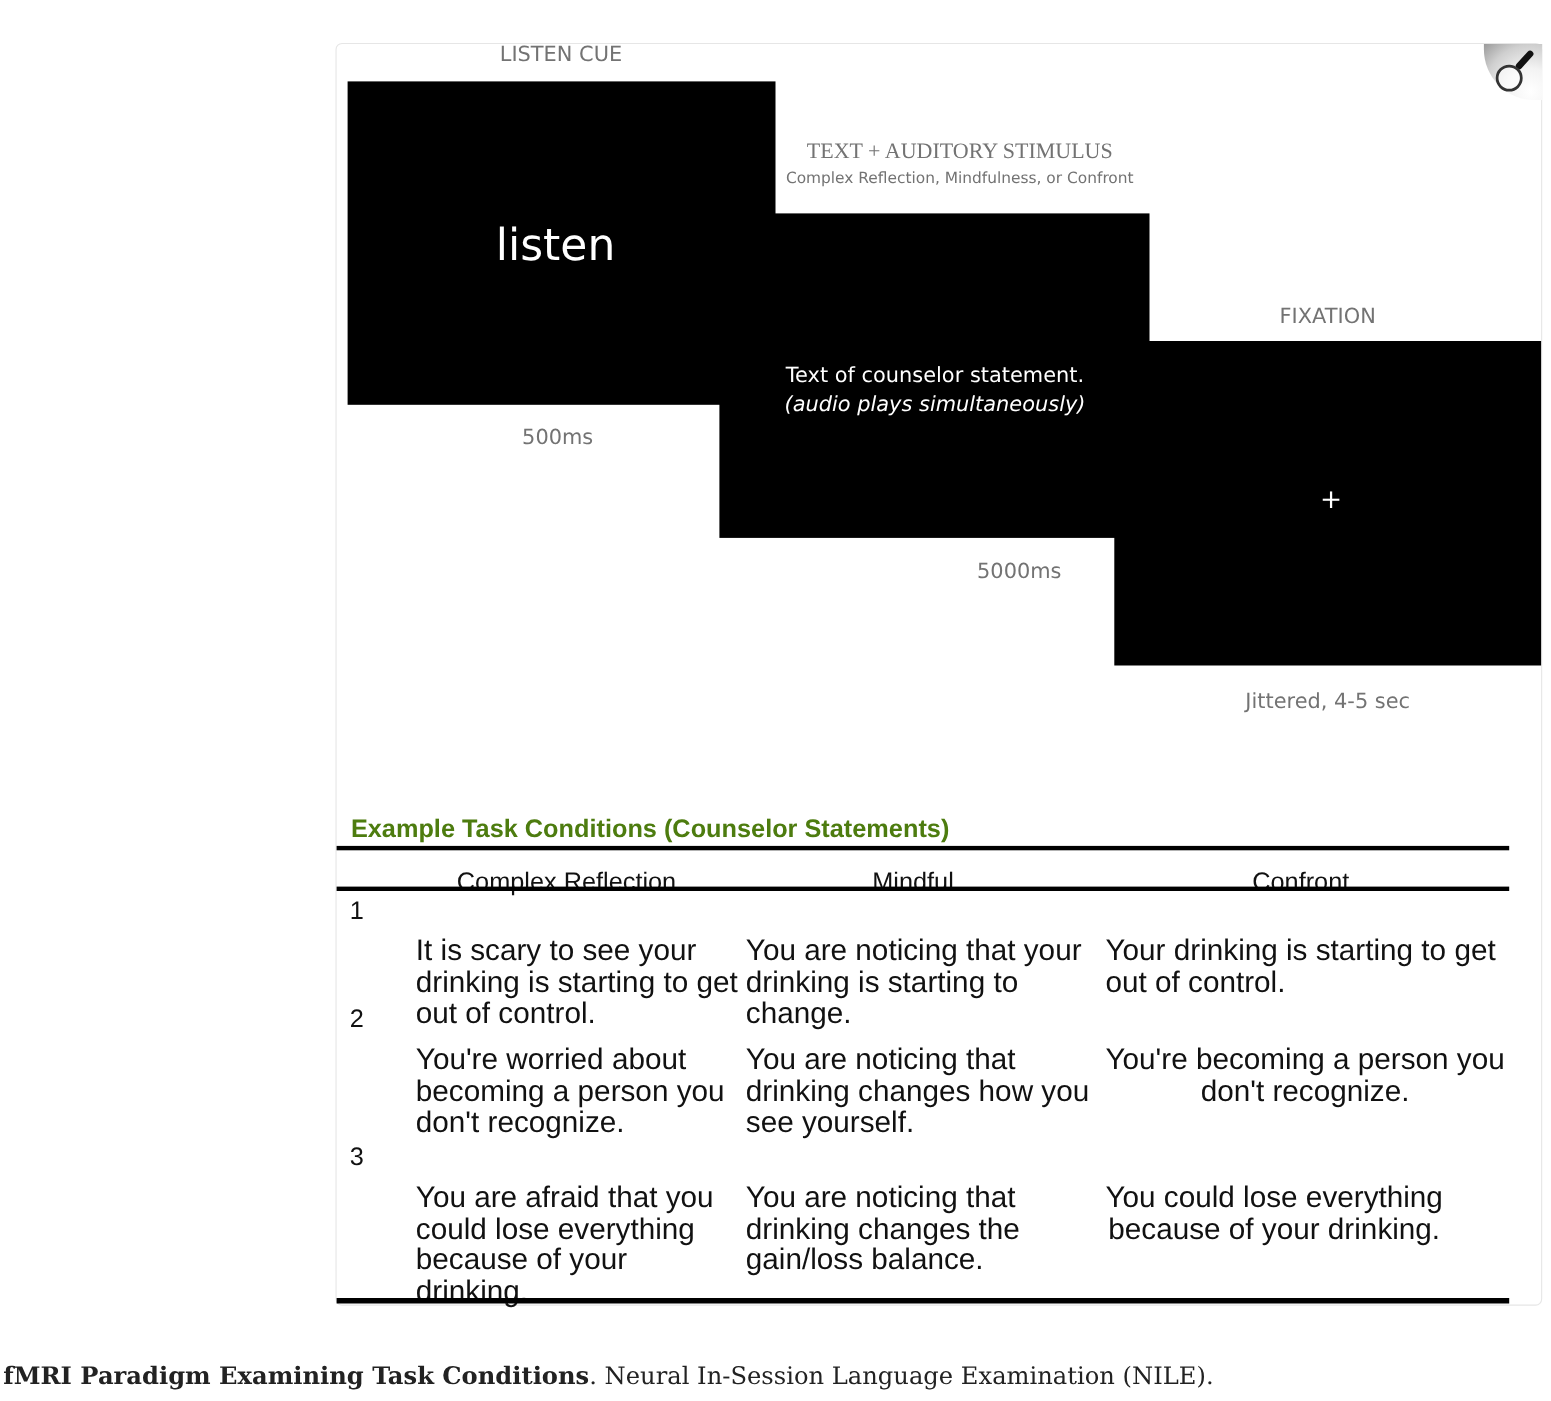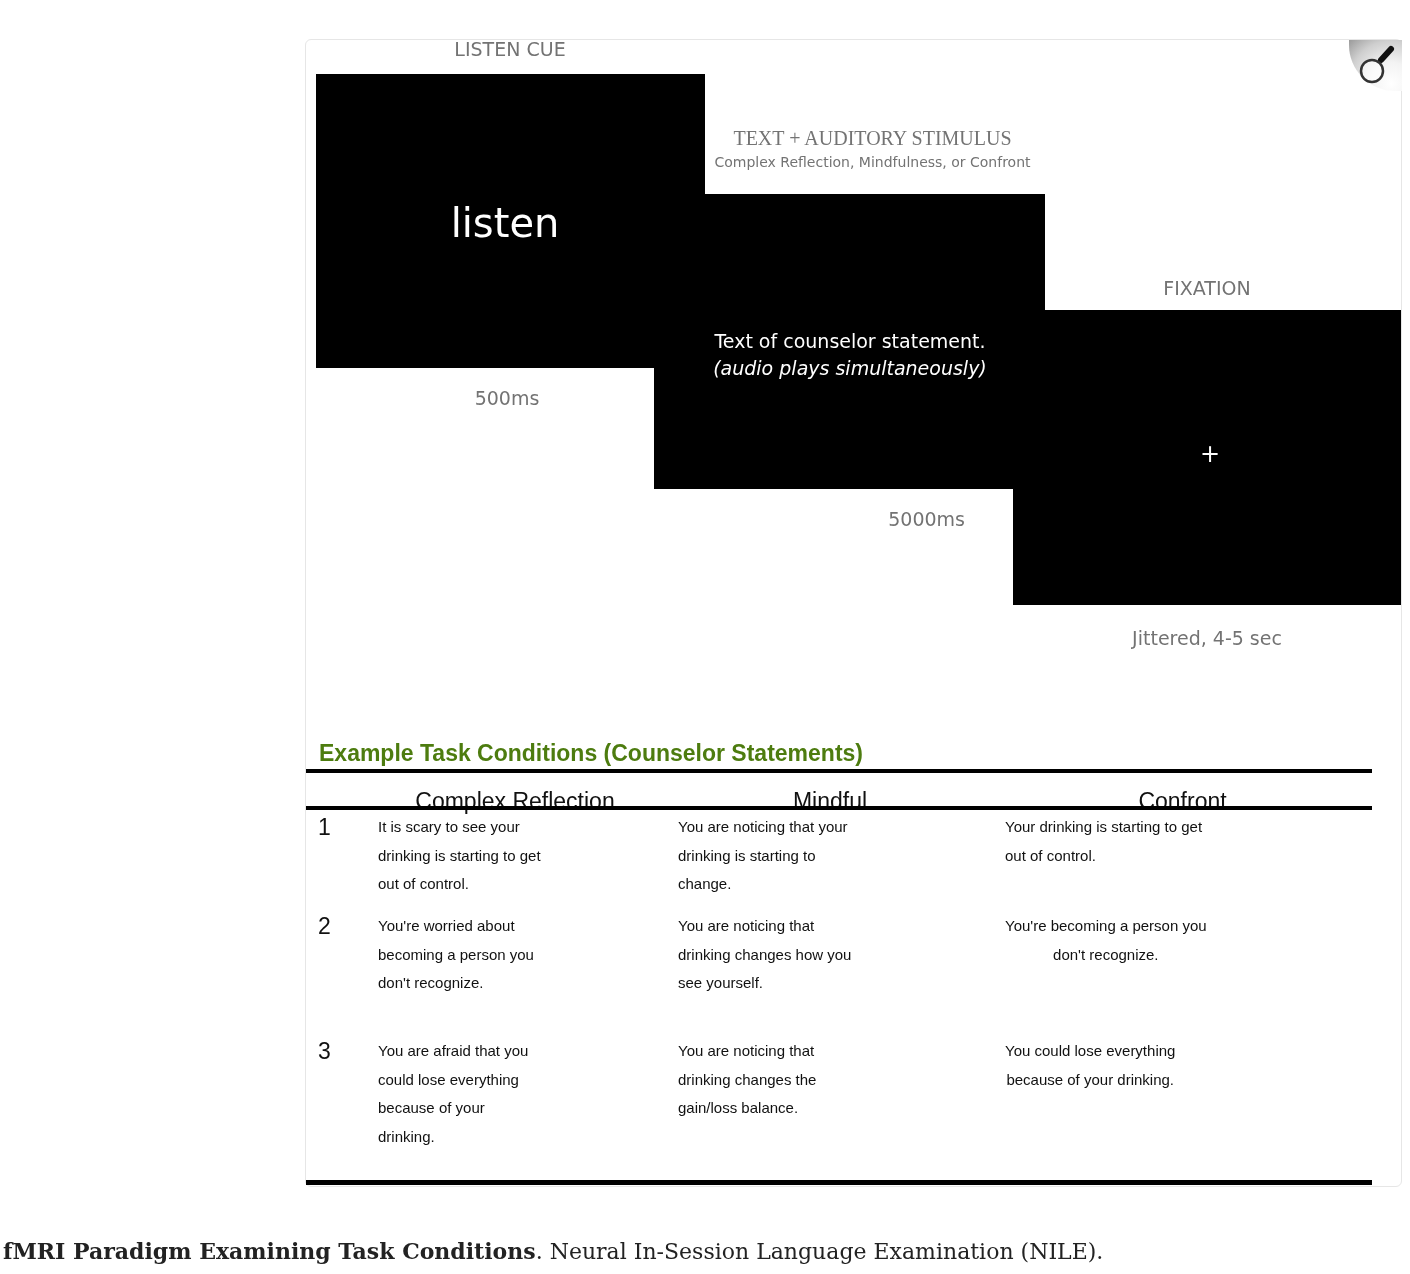--- a/index.html
+++ b/index.html
@@ -13,21 +13,21 @@
     background: radial-gradient(circle at 80% 85%, #ffffff 0%, #f3f3f3 35%, #cfcfcf 70%, #9a9a9a 100%);
     border-bottom-left-radius: 46px; cursor: pointer;
   }
   .zoom-btn svg { position: absolute; left: 8px; top: 4px; }
   .label { position: absolute; font-family: "DejaVu Sans", sans-serif; color: #737373; text-align: center; white-space: nowrap; }
   .screen { position: absolute; background: #000; }
   .screen-text { position: absolute; color: #fff; text-align: center; font-family: "DejaVu Sans", sans-serif; }
   .table-title { position: absolute; left: 319px; top: 740px; font-weight: bold; font-size: 23px; color: #4d7c0f; white-space: nowrap; }
   .rule { position: absolute; left: 306px; width: 1066px; background: #000; }
   .col-head { position: absolute; top: 776px; font-size: 23px; text-align: center; color: #111; margin-top: 12px; }
-  .cell { position: absolute; font-size: 15px; line-height: 28.7px; color: #111; white-space: pre-line; }
+  .cell { position: absolute; font-size: 27px; line-height: 28.7px; color: #111; white-space: pre-line; margin-top: 37px; }
   .rownum { position: absolute; left: 318px; font-size: 23px; color: #111; }
   .caption { position: absolute; left: 3px; top: 1238px; font-family: "DejaVu Serif", serif; font-size: 22px; color: #222; white-space: nowrap; }
   .caption b { font-weight: bold; }
 </style>
 </head>
 <body>
 
 <div class="figure-frame"></div>
 
 <div class="zoom-btn">

